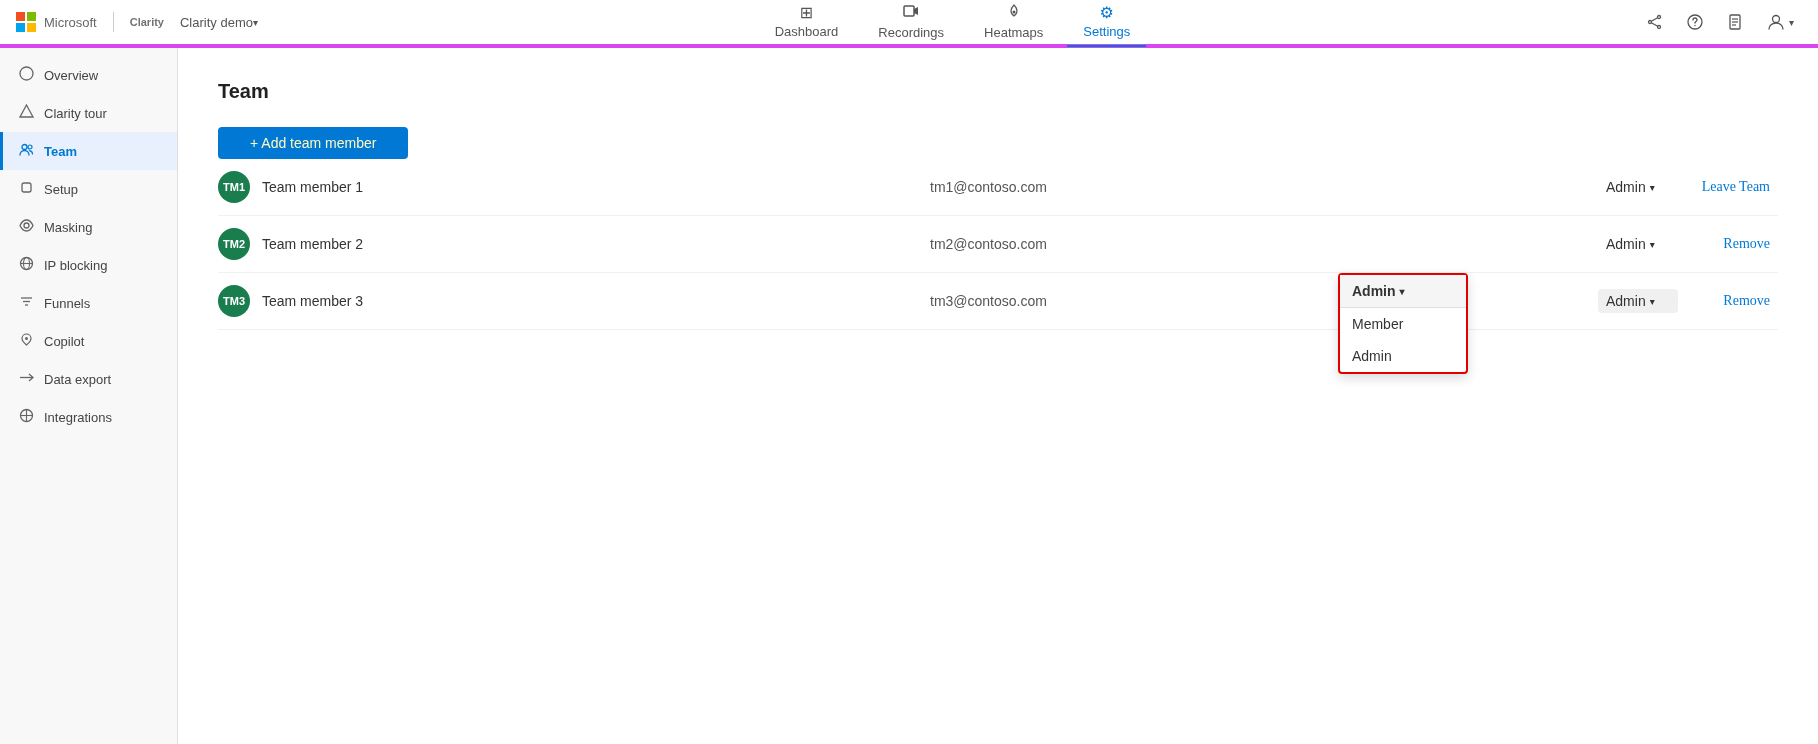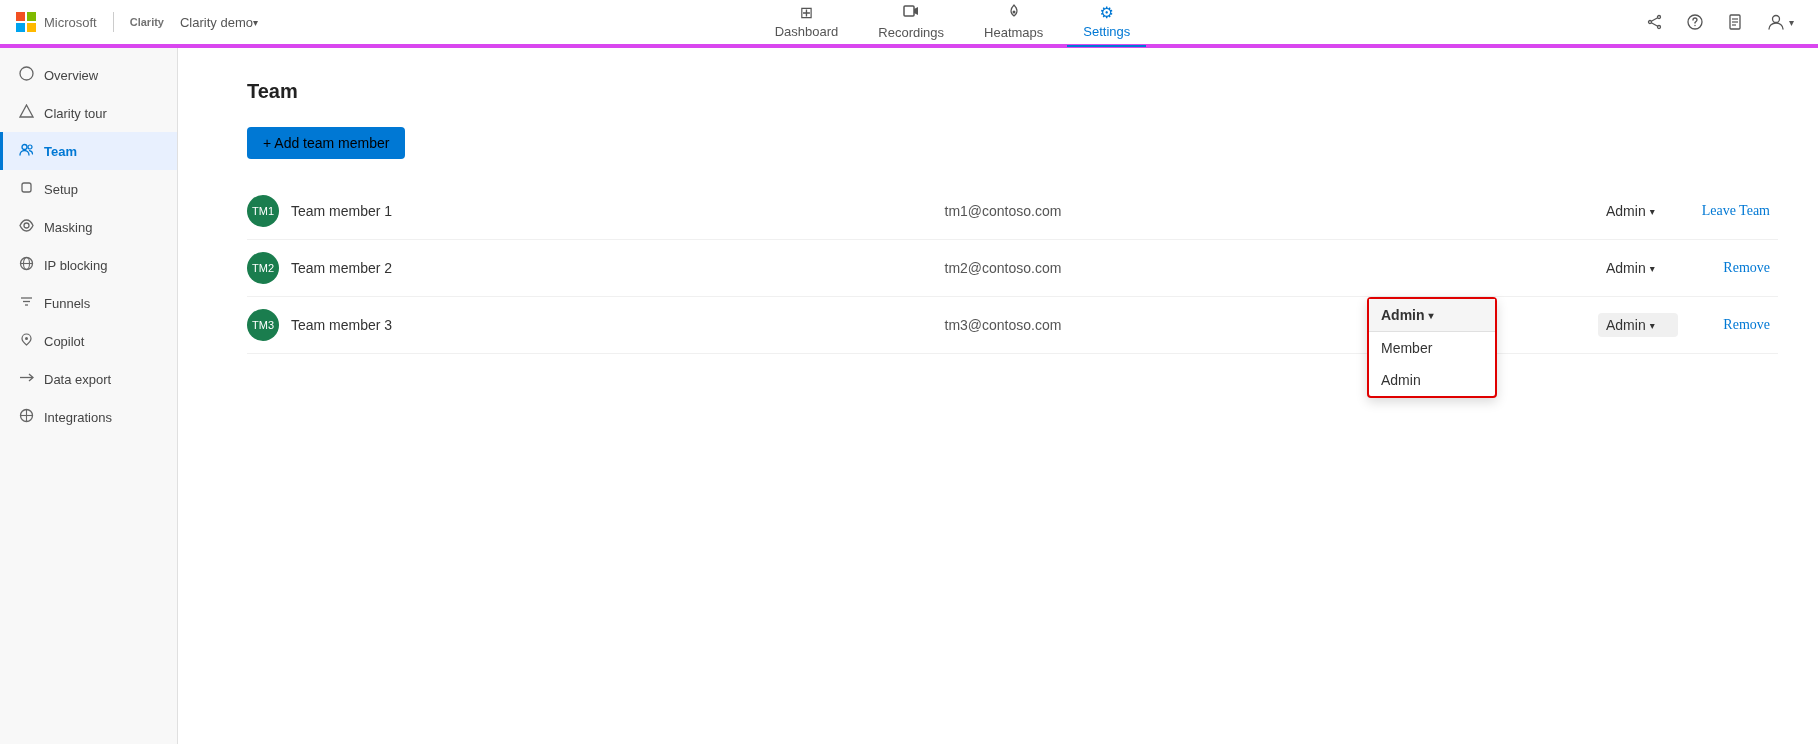--- a/index.html
+++ b/index.html
@@ -92,21 +92,20 @@
     }
     .user-btn {
       display: flex; align-items: center; gap: 4px;
       cursor: pointer; padding: 4px 8px; border-radius: 4px;
     }
 
     
     .layout {
       display: flex;
       height: calc(744px - 48px);
-      gap: 29px;
     }
 
     
     .sidebar {
       width: 178px;
       min-width: 178px;
       background: #f8f8f8;
       border-right: 1px solid #e0e0e0;
       padding: 8px 0;
       overflow-y: auto;
@@ -141,46 +140,45 @@
       font-size: 20px;
       font-weight: 600;
       color: #222;
       margin-bottom: 24px;
     }
     .add-btn {
       display: inline-flex;
       align-items: center;
       gap: 6px;
       background: #0078d4;
-      color: #000000;
+      color: #fef9c3;
       border: none;
       border-radius: 4px;
-      padding: 8px 16px;
-      font-size: 14px;
-      cursor: pointer;
-      margin-bottom: 24px;
+      padding: 8px 32px;
+      font-size: 14px;
+      cursor: pointer;
     }
 
     
     .team-list { width: 100%; }
     .team-row {
       display: flex;
       align-items: center;
       padding: 12px 0;
       border-bottom: 1px solid #f0f0f0;
       position: relative;
     }
     .avatar {
       width: 32px; height: 32px;
       border-radius: 50%;
       background: #1a7d4e;
       color: #fff;
       display: flex; align-items: center; justify-content: center;
       font-size: 11px;
-      font-weight: 400;
+      font-weight: 700;
       margin-right: 12px;
       flex-shrink: 0;
     }
     .member-name {
       flex: 1;
       font-size: 14px;
       color: #333;
     }
     .member-email {
       flex: 1;

